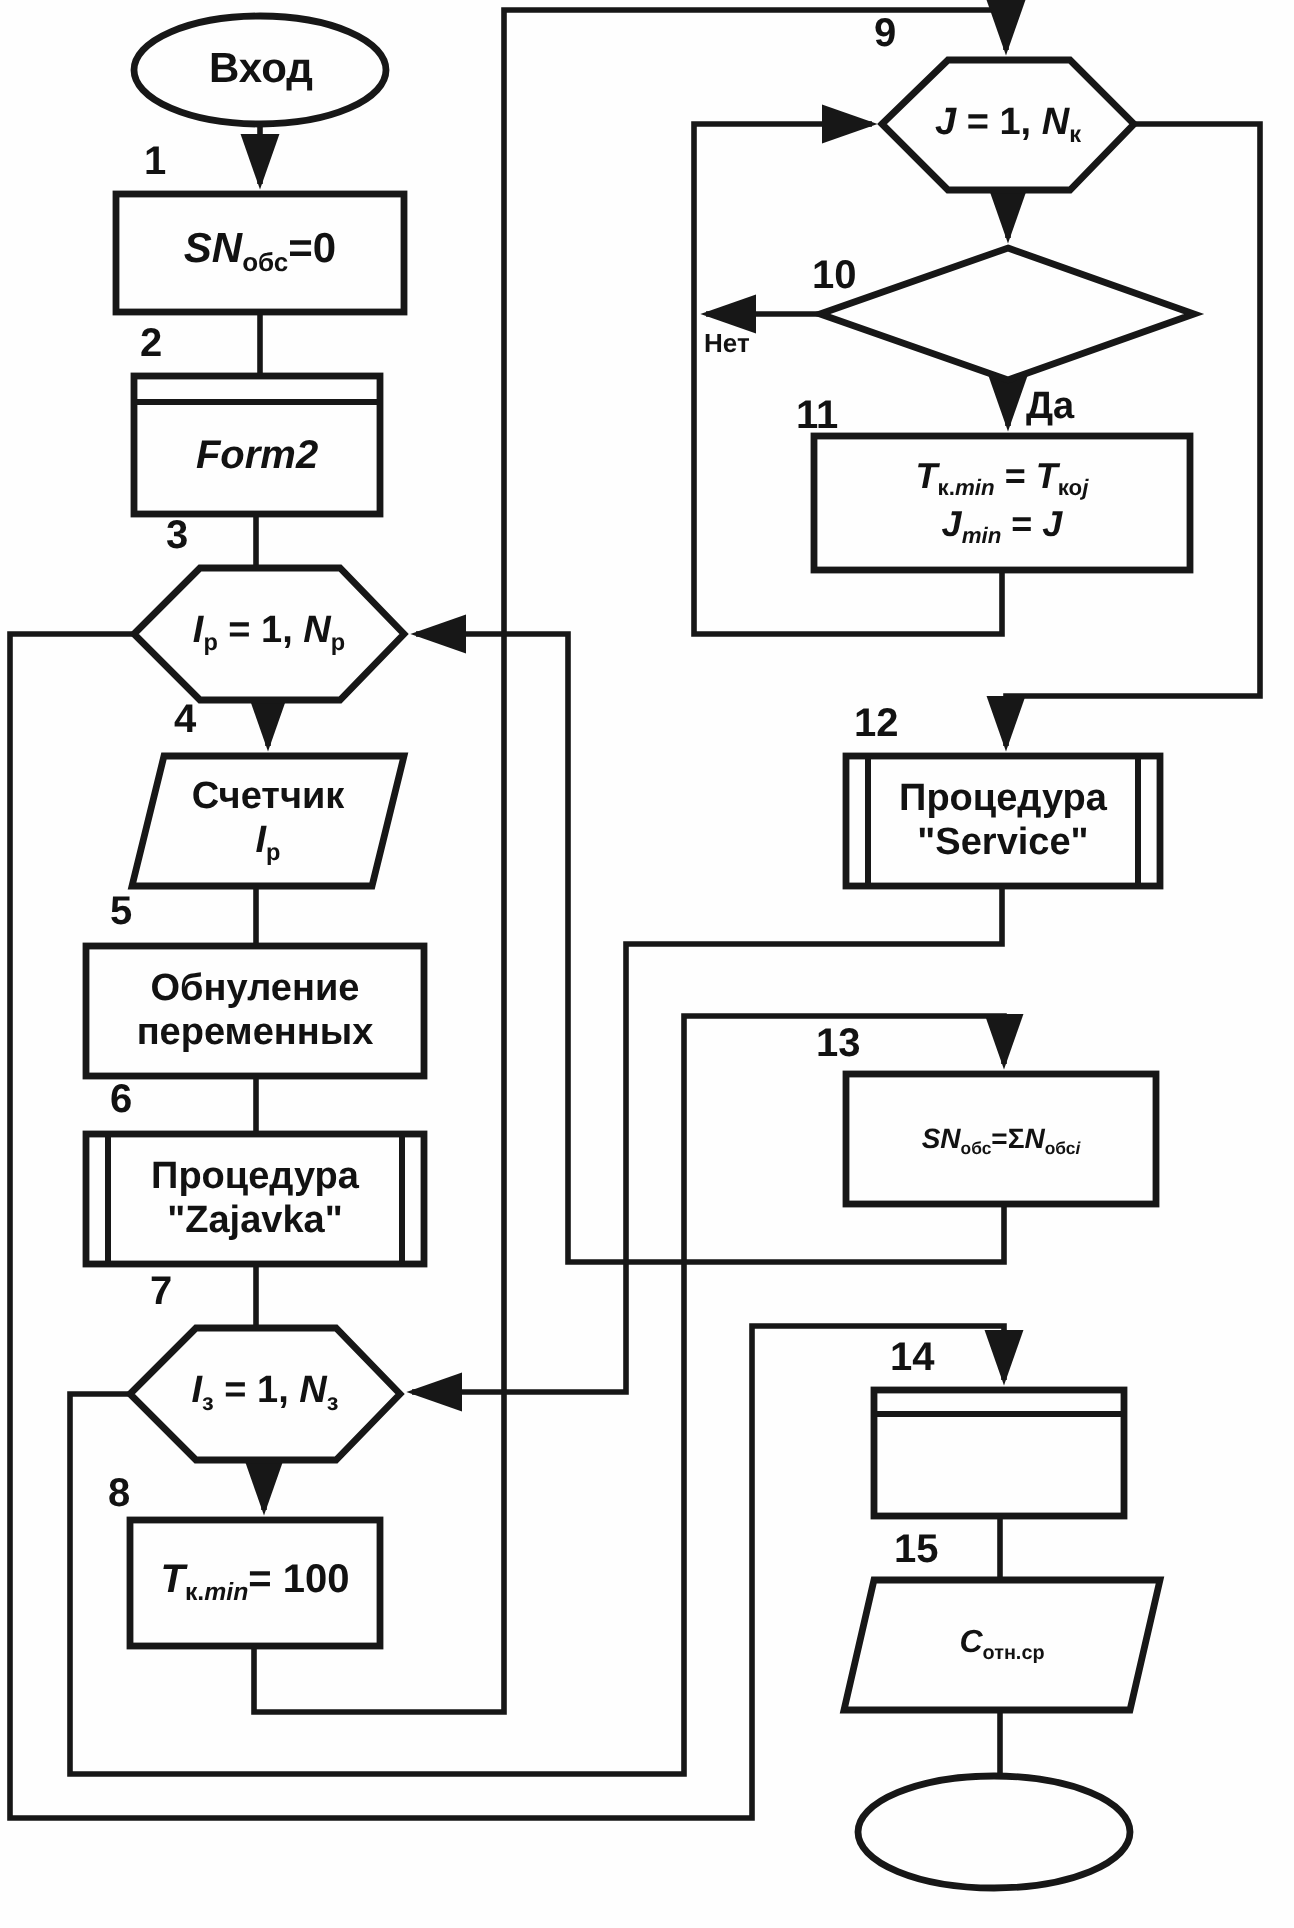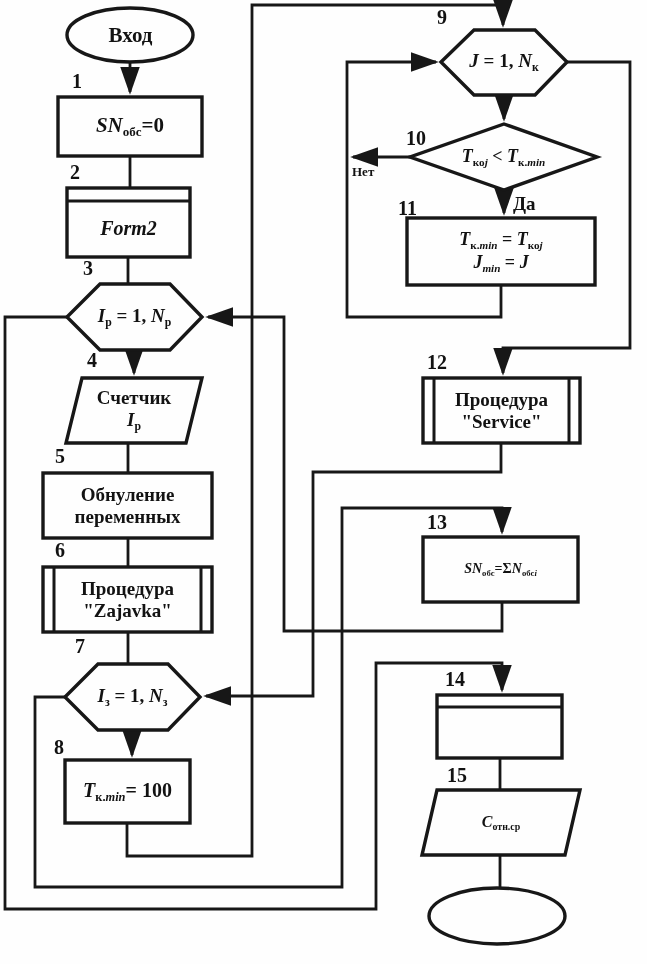--- a/index.html
+++ b/index.html
@@ -1,17 +1,17 @@
 <!DOCTYPE html>
 <html><head>
 <meta charset="utf-8">
 <style>
   html,body{margin:0;padding:0;background:#ffffff;}
   .stage{position:relative;width:647px;height:964px;background:#fefefe;overflow:hidden;
-         font-family:Liberation Serif, serif;color:#121212;}
+         font-family:Liberation Sans, sans-serif;color:#121212;}
   .stage svg{position:absolute;left:0;top:0;}
   .edge{fill:none;stroke:#171717;stroke-width:2.8px;}
   .shape{fill:#fefefe;stroke:#171717;stroke-width:3.4px;}
   .detail{stroke:#171717;stroke-width:3px;}
   .lbl{position:absolute;display:flex;align-items:center;justify-content:center;
        text-align:center;font-weight:700;line-height:1.15;}
   .lbl .t{display:inline;}
   .num{position:absolute;width:40px;font-size:20px;font-weight:700;text-align:left;}
   .it{font-style:italic;}
   .sub{font-size:0.62em;vertical-align:-0.33em;font-style:normal;}
@@ -89,21 +89,21 @@
   <div class="num" style="left:83px;top:257px;">3</div>
   <div class="num" style="left:87px;top:349px;">4</div>
   <div class="num" style="left:55px;top:445px;">5</div>
   <div class="num" style="left:55px;top:539px;">6</div>
   <div class="num" style="left:75px;top:635px;">7</div>
   <div class="num" style="left:54px;top:736px;">8</div>
   <div class="num" style="left:437px;top:6px;">9</div>
   <div class="num" style="left:406px;top:127px;">10</div>
   <div class="num" style="left:398px;top:197px;">11</div>
   <div class="num" style="left:427px;top:351px;">12</div>
-  <div class="num" style="left:427px;top:511px;">13</div>
+  <div class="num" style="left:408px;top:511px;">13</div>
   <div class="num" style="left:445px;top:668px;">14</div>
   <div class="num" style="left:447px;top:764px;">15</div>
 
   <div class="lbl" style="left:58px;top:97px;width:144px;height:59px;font-size:21px;">
     <span class="t"><span class="it">SN</span><span class="sub">обс</span><span>=0</span></span>
   </div>
 
   <div class="lbl" style="left:67px;top:200px;width:123px;height:57px;font-size:20px;">
     <span class="t"><span class="it">Form2</span></span>
   </div>
@@ -129,23 +129,20 @@
   </div>
 
   <div class="lbl" style="left:65px;top:760px;width:125px;height:63px;font-size:20px;">
     <span class="t"><span class="it">T</span><span class="sub">к.</span><span class="subi">min</span><span>= 100</span></span>
   </div>
 
   <div class="lbl" style="left:441px;top:30px;width:126px;height:65px;font-size:19px;">
     <span class="t"><span class="it">J</span><span> = 1, </span><span class="it">N</span><span class="sub">к</span></span>
   </div>
 
-  <div class="lbl" style="left:410px;top:124px;width:187px;height:66px;font-size:18px;">
-    <span class="t"><span class="it">T</span><span class="sub">ко</span><span class="subi">j</span><span> &lt; </span><span class="it">T</span><span class="sub">к.</span><span class="subi">min</span></span>
-  </div>
 
   <div class="lbl left" style="left:352px;top:160px;width:48px;height:24px;font-size:13px;">
       <span class="t">Нет</span>
     </div>
   <div class="lbl left" style="left:513px;top:192px;width:40px;height:24px;font-size:19px;">
       <span class="t">Да</span>
     </div>
 
   <div class="lbl" style="left:407px;top:218px;width:188px;height:67px;font-size:18px;">
     <span class="t">

